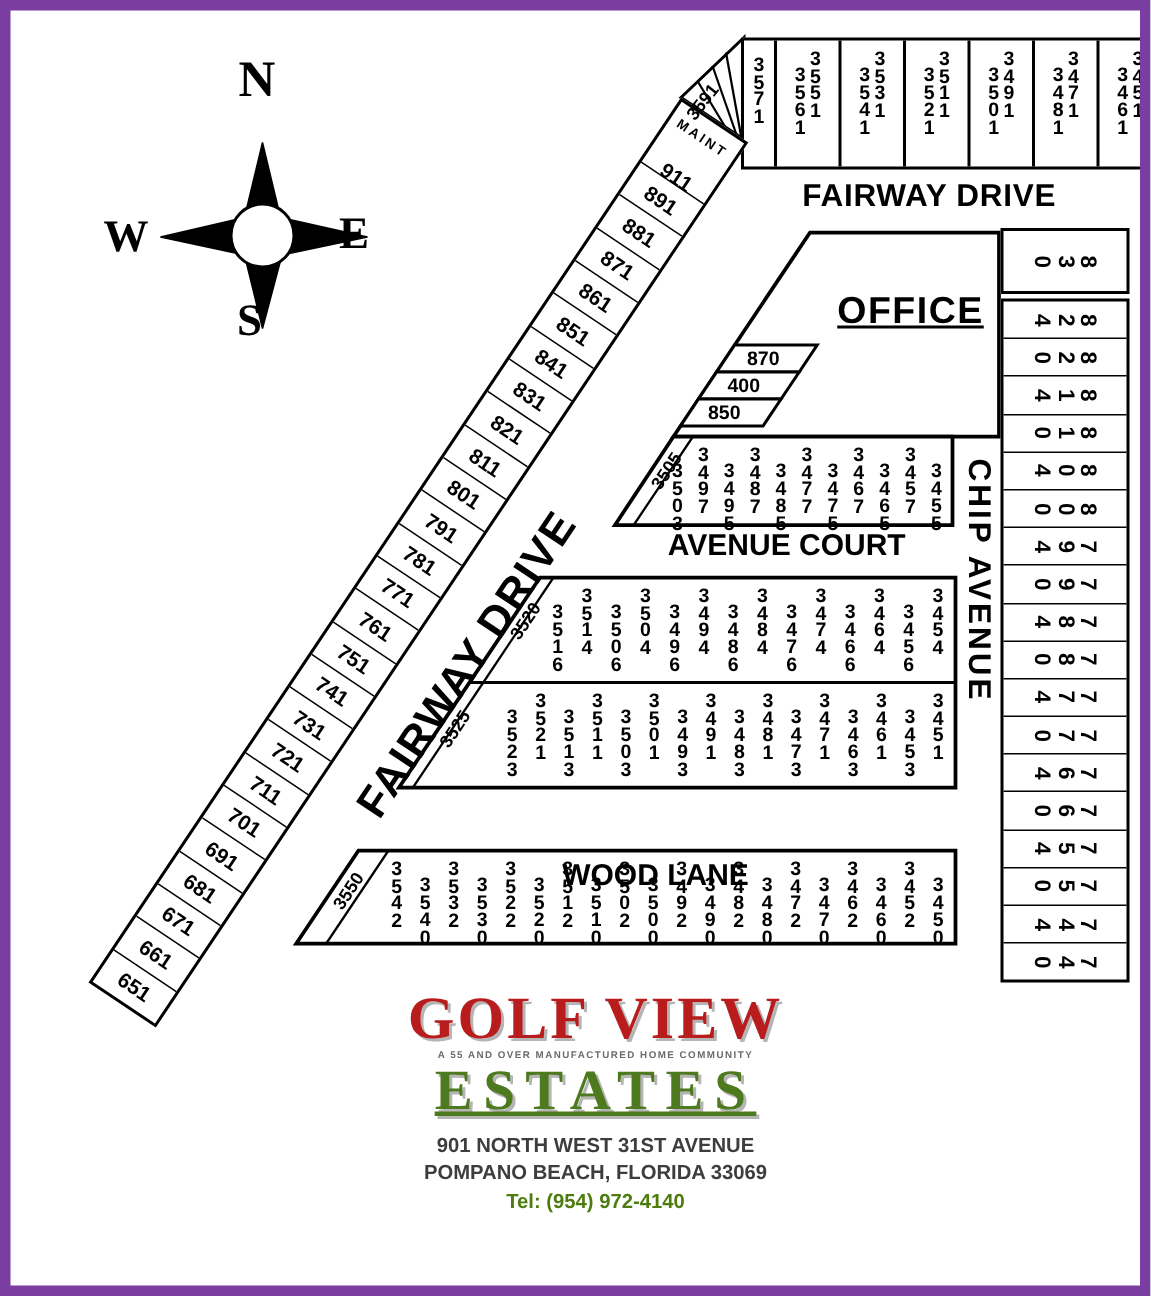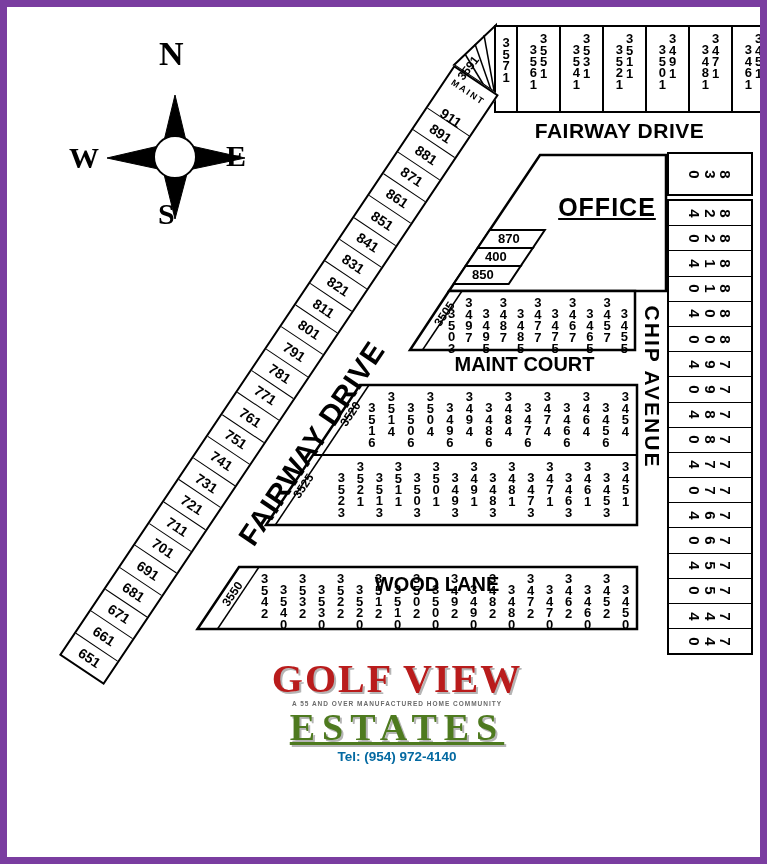--- a/index.html
+++ b/index.html
@@ -56,21 +56,21 @@
   
   #logo{position:absolute;left:215px;top:652px;width:350px;text-align:center;z-index:3;}
   .g-title{font-family:"Liberation Serif",serif;font-weight:bold;color:#b91c1c;
            font-size:40px;letter-spacing:2px;line-height:40px;
            text-shadow:2px 2px 0 #b5b5b5;}
   .g-tag{font-size:6.5px;color:#6b6b6b;letter-spacing:1px;margin-top:1px;font-weight:bold;}
   .g-title2{font-family:"Liberation Serif",serif;font-weight:bold;color:#4e7a1f;
             font-size:38px;letter-spacing:7px;line-height:40px;
             text-shadow:2px 2px 0 #b5b5b5;text-decoration:underline;}
   .addr{font-weight:bold;color:#3d3d3d;font-size:13.5px;line-height:18px;margin-top:8px;}
-  .telfax{font-weight:bold;color:#0369a1;font-size:13.5px;line-height:19px;}
+  .telfax{font-weight:bold;color:#4d7c0f;font-size:13.5px;line-height:19px;}
 </style>
 </head>
 <body>
 
 <div class="page">
 
   <svg class="overlay" width="767" height="864">
 
     <g>
       <polygon points="168,88 180,138 238,151 181,163 168,212 156,163 100,151 156,138" fill="#000" stroke="#000"></polygon>
@@ -205,21 +205,21 @@
           <span>4</span>
           <span>5</span>
           <span>1</span>
         </div>
       </div>
     </div>
   <div class="diag" style="left:448px;top:54px;transform:rotate(-52deg);">3591</div>
 
   <div class="street" style="left:515px;top:112px;width:195px;font-size:21px;letter-spacing:0.5px;">FAIRWAY DRIVE</div>
   <div class="street" style="left:150px;top:420px;width:310px;font-size:29px;letter-spacing:1px;transform:rotate(-56.2deg);">FAIRWAY DRIVE</div>
-  <div class="street" style="left:420px;top:346px;width:195px;font-size:20px;">MAINT COURT</div>
+  <div class="street" style="left:420px;top:346px;width:195px;font-size:20px;">AVENUE COURT</div>
   <div class="street" style="left:340px;top:531px;width:180px;font-size:20px;margin-top:35px;">WOOD LANE</div>
   <div class="street" style="left:545px;top:368px;width:200px;font-size:21px;letter-spacing:2px;transform:rotate(90deg);">CHIP AVENUE</div>
 
   <div class="street" style="left:540px;top:186px;width:120px;font-size:25px;letter-spacing:1px;text-decoration:underline;">OFFICE</div>
   <div class="olot" style="left:491px;top:224px;">870</div>
   <div class="olot" style="left:478px;top:242px;">400</div>
   <div class="olot" style="left:465px;top:260px;">850</div>
 
   <div id="strip">
       <div class="scell">
@@ -902,18 +902,22 @@
           <span class="cdigit">4</span>
           <span class="cdigit">7</span>
         </div>
       </div>
   </div>
 
   <div id="logo">
     <div class="g-title">GOLF VIEW</div>
     <div class="g-tag">A 55 AND OVER MANUFACTURED HOME COMMUNITY</div>
     <div class="g-title2">ESTATES</div>
+    <div class="addr">
+      <div>901 NORTH WEST 31ST AVENUE</div>
+      <div>POMPANO BEACH, FLORIDA 33069</div>
+    </div>
     <div class="telfax">
       <div>Tel: (954) 972-4140</div>
     </div>
   </div>
 
 </div>
 
 </body></html>

